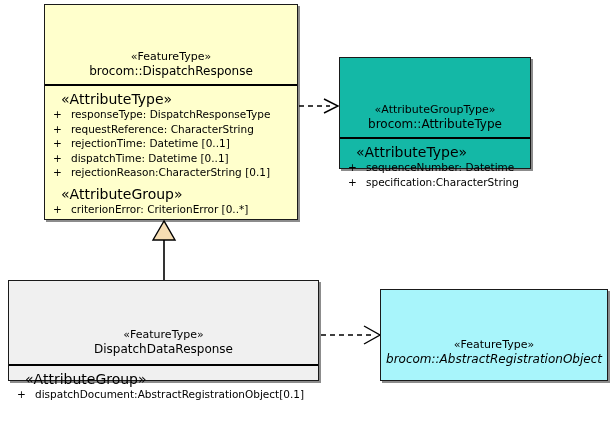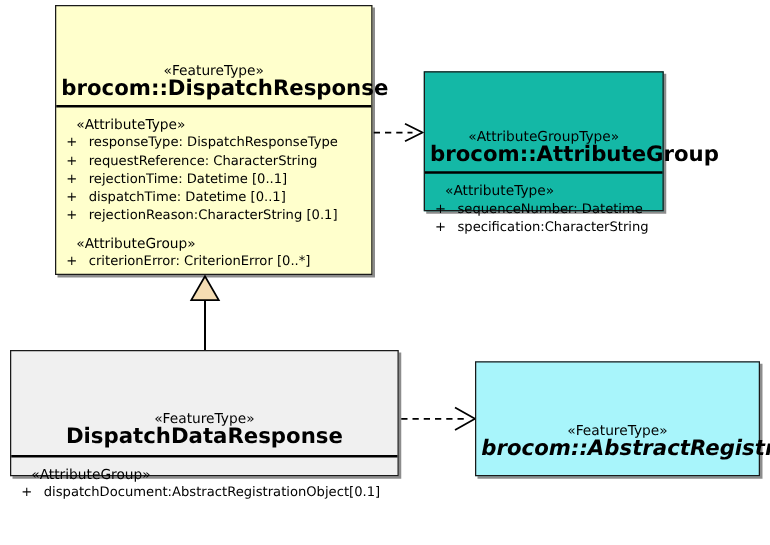--- a/index.html
+++ b/index.html
@@ -39,31 +39,31 @@
     border-bottom: none;
   }
 
   .stereotype {
     font-size: 11px;
     line-height: 14px;
     color: #000;
     white-space: nowrap;
   }
   .classname {
-    font-size: 17px;
+    font-size: 12px;
     line-height: 15px;
-    font-weight: bold;
+    font-weight: normal;
     white-space: nowrap;
   }
   .classname.abstract {
     font-style: italic;
   }
 
   .group-label {
-    font-size: 11px;
+    font-size: 14px;
     line-height: 15px;
     padding-left: 10px;
     white-space: nowrap;
   }
   .attr-row {
     font-size: 10.5px;
     line-height: 14.5px;
     white-space: nowrap;
     display: flex;
   }
@@ -162,21 +162,21 @@
     <div class="attr-row">
       <span class="attr-vis">+</span>
       <span class="attr-text">criterionError: CriterionError [0..*]</span>
     </div>
   </div>
 </div>
 
 <div class="uml-box" id="box-criterion-error">
   <div class="compartment head">
     <div class="stereotype">«AttributeGroupType»</div>
-    <div class="classname">brocom::AttributeGroup</div>
+    <div class="classname">brocom::AttributeType</div>
   </div>
   <div class="compartment body">
     <div class="group-label">«AttributeType»</div>
     <div class="attr-row">
       <span class="attr-vis">+</span>
       <span class="attr-text">sequenceNumber: Datetime</span>
     </div>
     <div class="attr-row">
       <span class="attr-vis">+</span>
       <span class="attr-text">specification:CharacterString</span>

